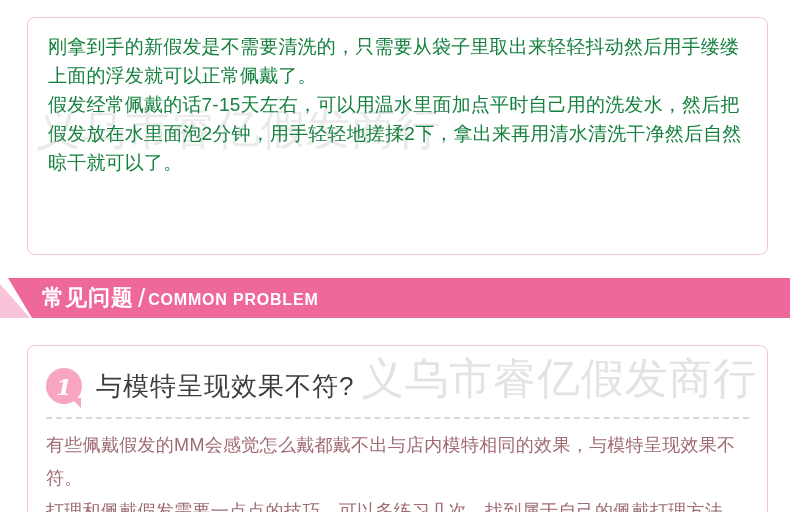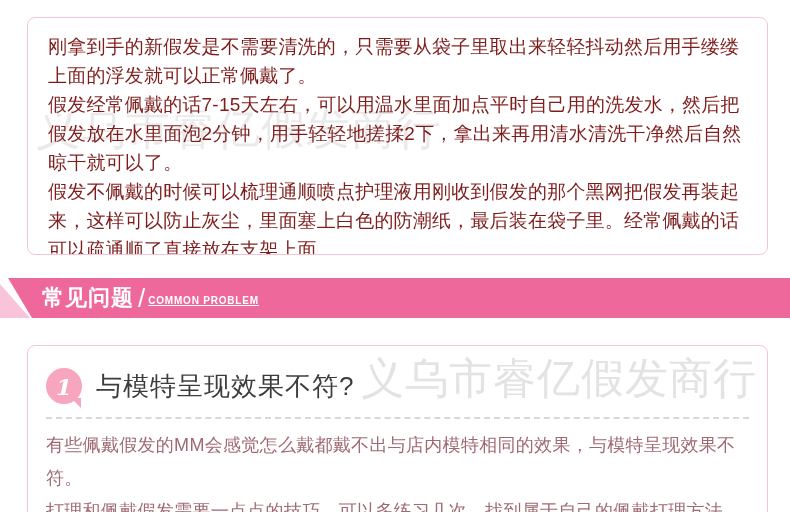--- a/index.html
+++ b/index.html
@@ -22,21 +22,21 @@
     background: #ffffff;
     padding: 14px 20px;
     overflow: hidden;
   }
   .care-box p {
     position: relative;
     z-index: 1;
     margin: 0;
     font-size: 19px;
     line-height: 29px;
-    color: #7f1d1d;
+    color: #15803d;
     letter-spacing: 0.2px;
   }
   .watermark-top {
     position: absolute;
     z-index: 0;
     left: 8px; top: 82px;
     font-size: 44px;
     letter-spacing: 1px;
     color: #c9c9c9;
     opacity: 0.38;
@@ -68,21 +68,21 @@
     position: absolute;
     left: 42px; top: 0;
     height: 40px;
     display: flex;
     align-items: center;
     color: #ffffff;
     white-space: nowrap;
   }
   .banner-zh { font-size: 22px; font-weight: bold; letter-spacing: 1px; }
   .banner-slash { font-size: 26px; font-weight: 300; margin: 0 3px 0 4px; }
-  .banner-en { font-size: 10px; font-weight: bold; letter-spacing: 0.8px; margin-top: 4px; text-decoration: underline; }
+  .banner-en { font-size: 16px; font-weight: bold; letter-spacing: 0.8px; margin-top: 4px; }
 
   
   .faq-card {
     position: absolute;
     left: 27px; top: 345px;
     width: 741px; height: 300px;
     box-sizing: border-box;
     border: 1px solid #f5c3d2;
     border-radius: 8px;
     background: #ffffff;
@@ -154,21 +154,20 @@
     letter-spacing: 0.3px;
   }
 </style>
 </head>
 <body>
 
 <div class="care-box">
   <div class="watermark-top">义乌市睿亿假发商行</div>
   <p>刚拿到手的新假发是不需要清洗的，只需要从袋子里取出来轻轻抖动然后用手缕缕上面的浮发就可以正常佩戴了。</p>
   <p>假发经常佩戴的话7-15天左右，可以用温水里面加点平时自己用的洗发水，然后把假发放在水里面泡2分钟，用手轻轻地搓揉2下，拿出来再用清水清洗干净然后自然晾干就可以了。</p>
-  <p>假发不佩戴的时候可以梳理通顺喷点护理液用刚收到假发的那个黑网把假发再装起来，这样可以防止灰尘，里面塞上白色的防潮纸，最后装在袋子里。经常佩戴的话可以疏通顺了直接放在支架上面。</p>
 </div>
 
 <div class="section-banner">
   <div class="banner-fold"></div>
   <div class="banner-main"></div>
   <div class="banner-text">
     <span class="banner-zh">常见问题</span>
     <span class="banner-slash">/</span>
     <span class="banner-en">COMMON PROBLEM</span>
   </div>

